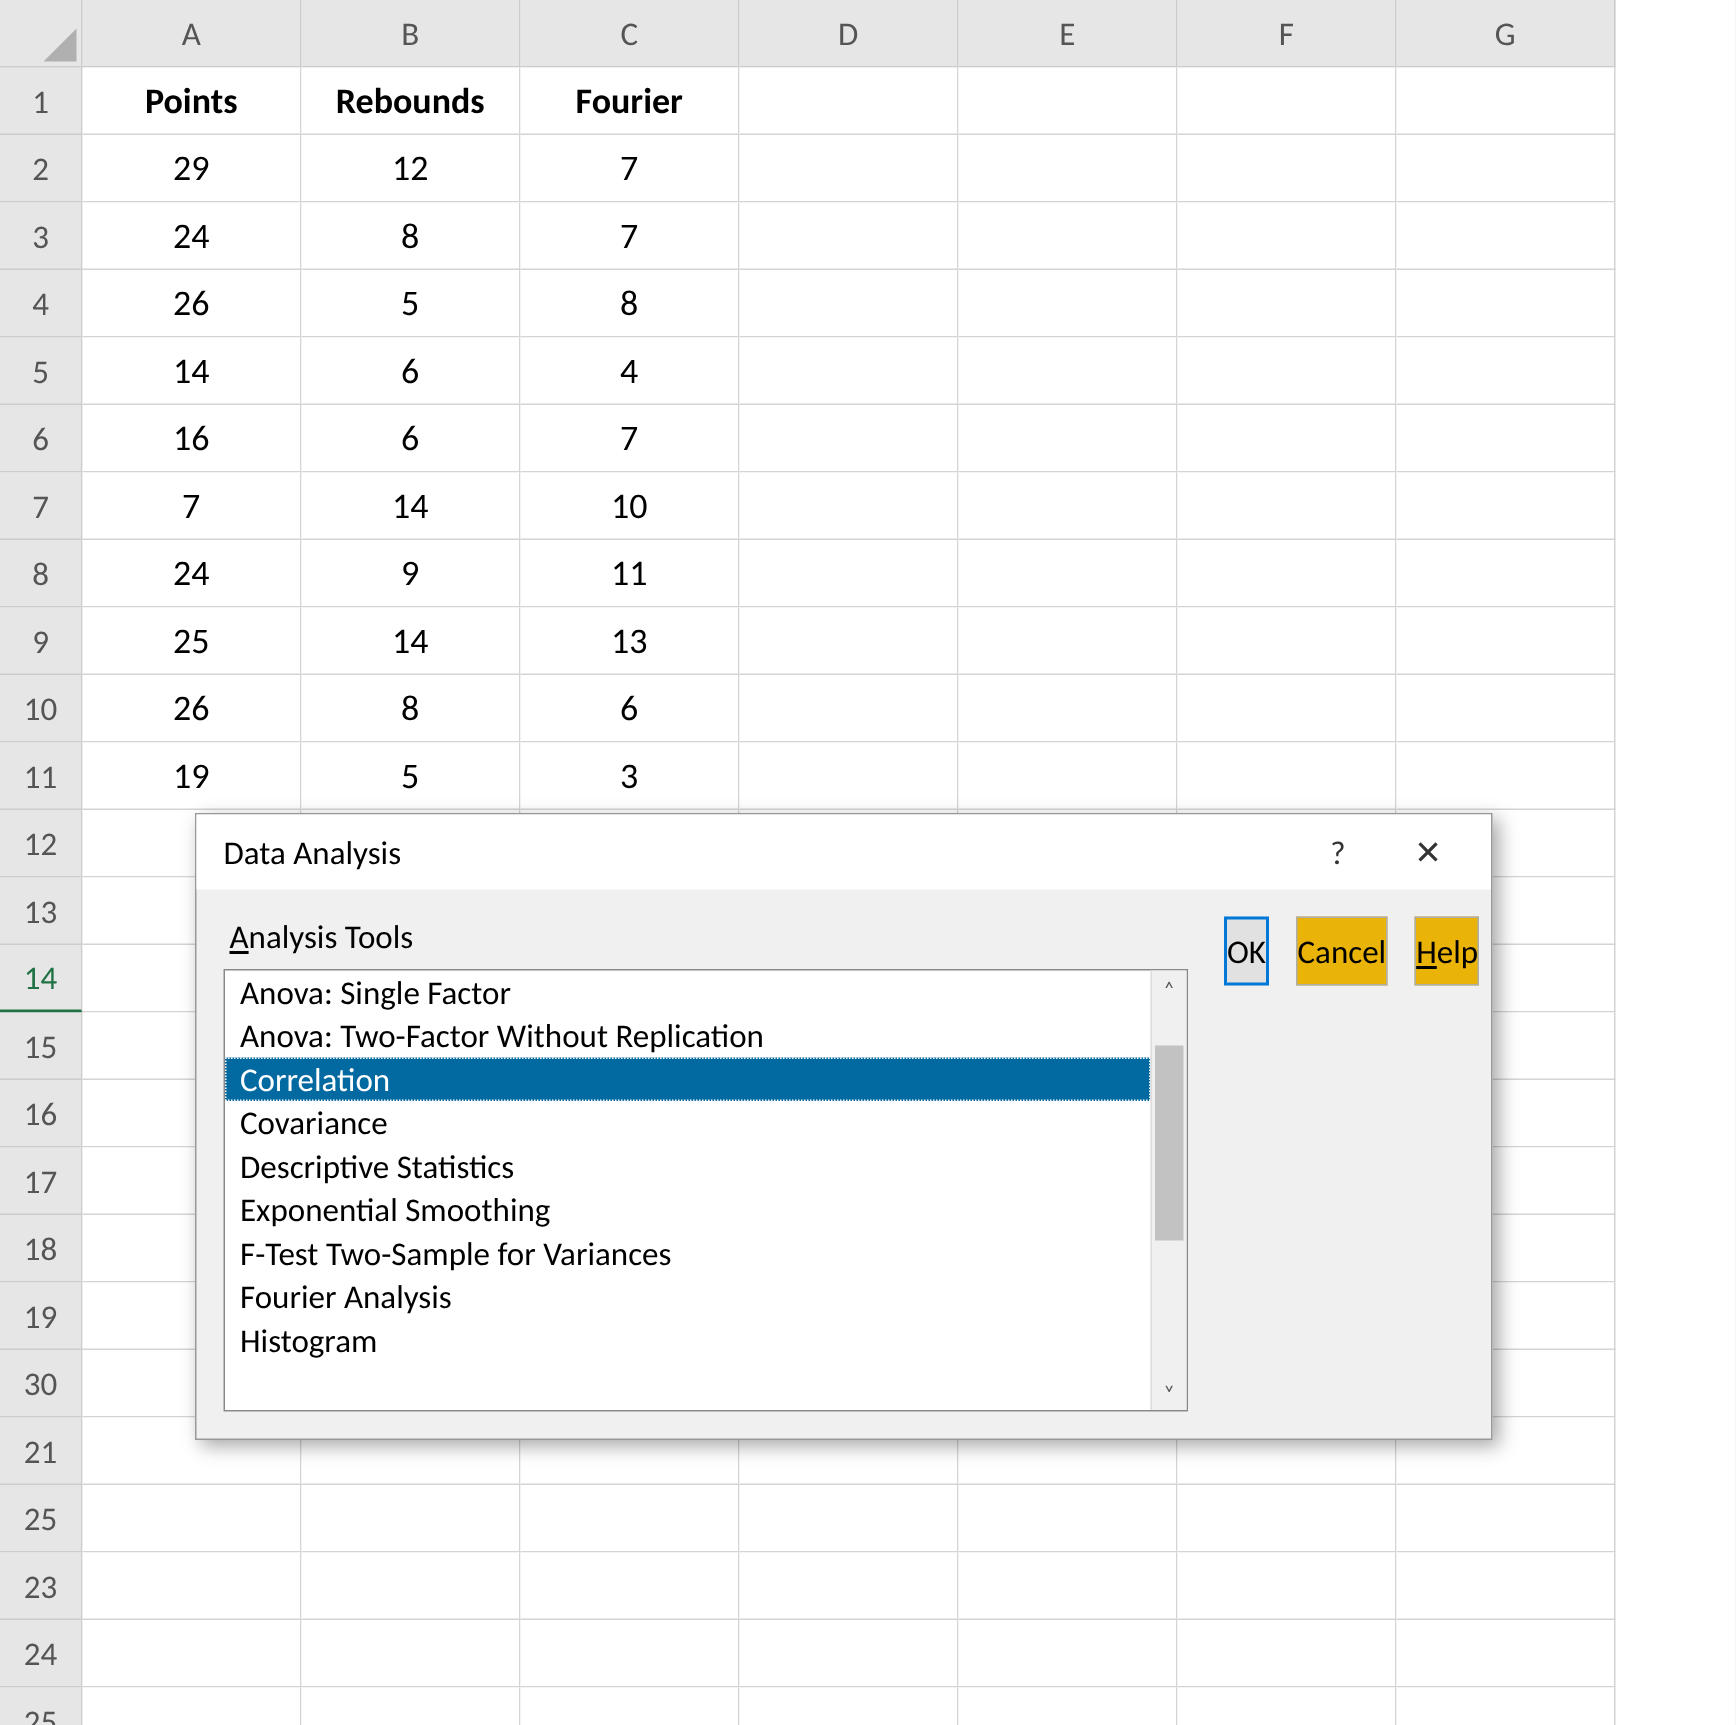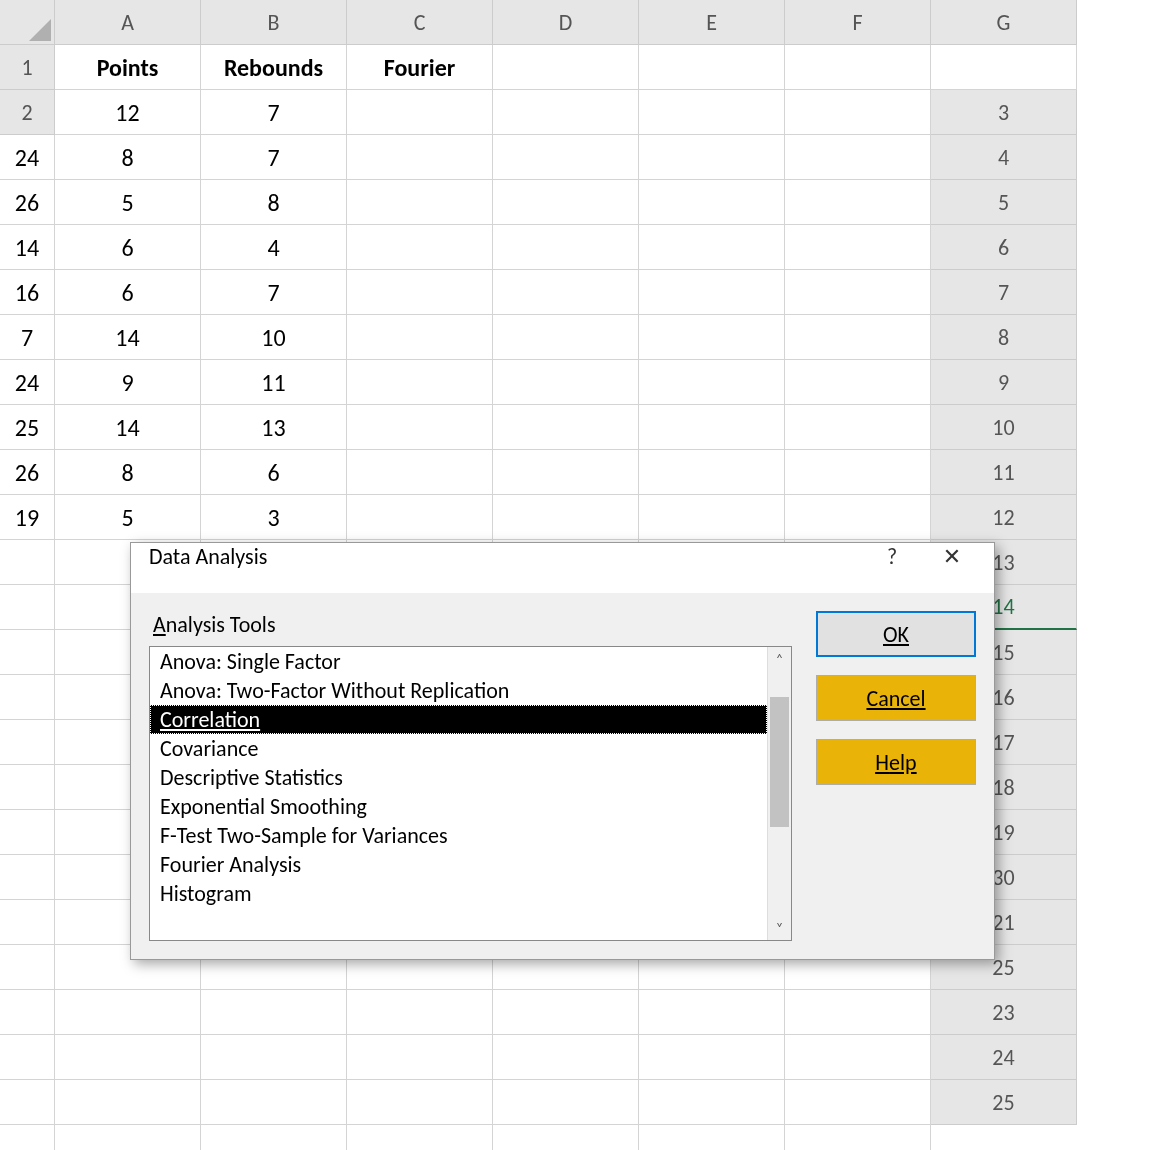--- a/index.html
+++ b/index.html
@@ -59,20 +59,21 @@
       position: absolute;
       top: 542px;
       left: 130px;
       width: 865px;
       background: #f0f0f0;
       border: 1px solid #999;
       box-shadow: 4px 4px 12px rgba(0,0,0,0.35);
     }
     .dialog-titlebar {
       display: flex;
+      align-items: center;
       height: 50px;
       background: #fff;
       padding: 0 12px 0 18px;
     }
     .dialog-title {
       flex: 1;
       font-size: 22px;
       color: #000;
     }
     .titlebar-btn {
@@ -105,25 +106,24 @@
     .list-item {
       font-size: 22px;
       padding: 0 10px;
       height: 29px;
       line-height: 29px;
       color: #000;
       white-space: nowrap;
       cursor: pointer;
     }
     .list-item.selected {
-      background: #000000;
+      background: #0369a1;
       color: #fff;
       outline: 1px dotted #fff;
       outline-offset: -1px;
-      text-decoration: underline;
     }
     .scrollbar {
       width: 24px;
       background: #f0f0f0;
       display: flex;
       flex-direction: column;
       border-left: 1px solid #ddd;
     }
     .sb-btn {
       height: 24px;
@@ -131,24 +131,23 @@
       color:#555; font-size:14px;
     }
     .sb-track { flex:1; position:relative; }
     .sb-thumb {
       position:absolute; left:2px; right:2px; top:26px; height:130px;
       background:#c2c2c2;
     }
     .right-pane {
       width: 160px;
       display: flex;
-      flex-direction: column;
+      flex-direction: row;
       gap: 18px;
       padding-top: 0px;
-      text-decoration: underline;
     }
     .btn {
       height: 46px;
       background: #eab308;
       border: 1px solid #adadad;
       font-size: 22px;
       color: #000;
       cursor: pointer;
       display:flex; align-items:center; justify-content:center;
     }
@@ -169,20 +168,21 @@
     <div class="col-header">G</div>
     <div class="row-header">1</div>
     <div class="cell header-cell">Points</div>
     <div class="cell header-cell">Rebounds</div>
     <div class="cell header-cell">Fourier</div>
     <div class="cell"></div>
     <div class="cell"></div>
     <div class="cell"></div>
     <div class="cell"></div>
     <div class="row-header">2</div>
+    <div class="cell">29</div>
     <div class="cell">12</div>
     <div class="cell">7</div>
     <div class="cell"></div>
     <div class="cell"></div>
     <div class="cell"></div>
     <div class="cell"></div>
     <div class="row-header">3</div>
     <div class="cell">24</div>
     <div class="cell">8</div>
     <div class="cell">7</div>

